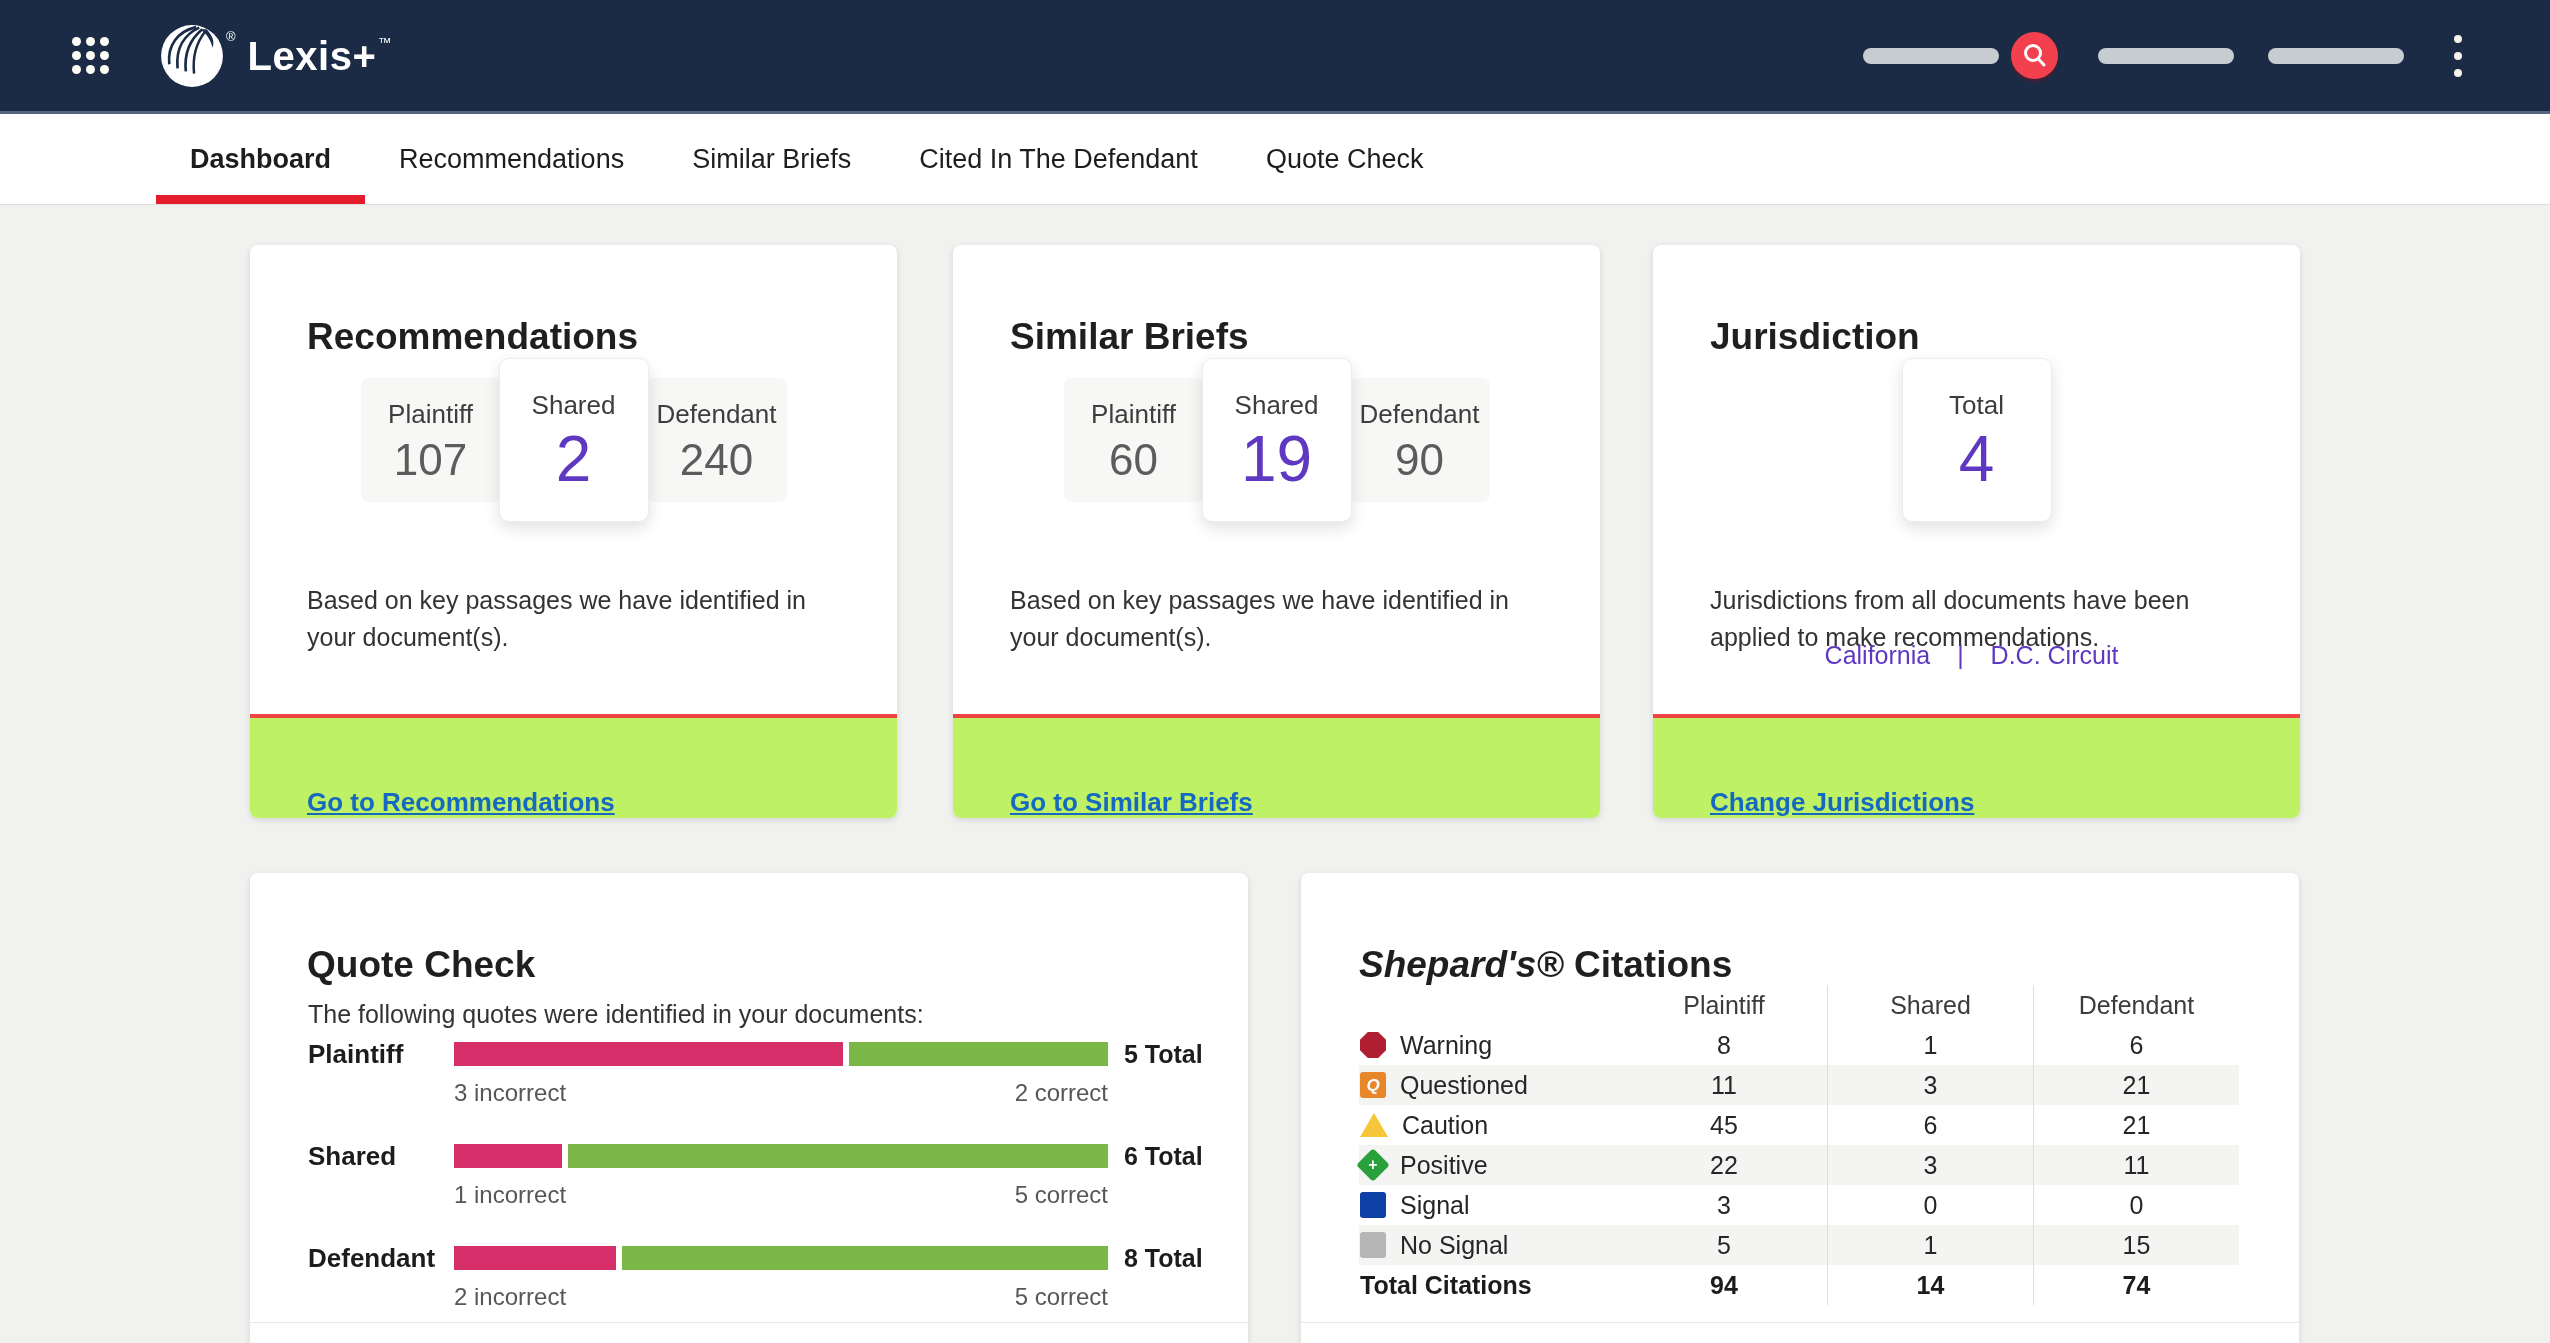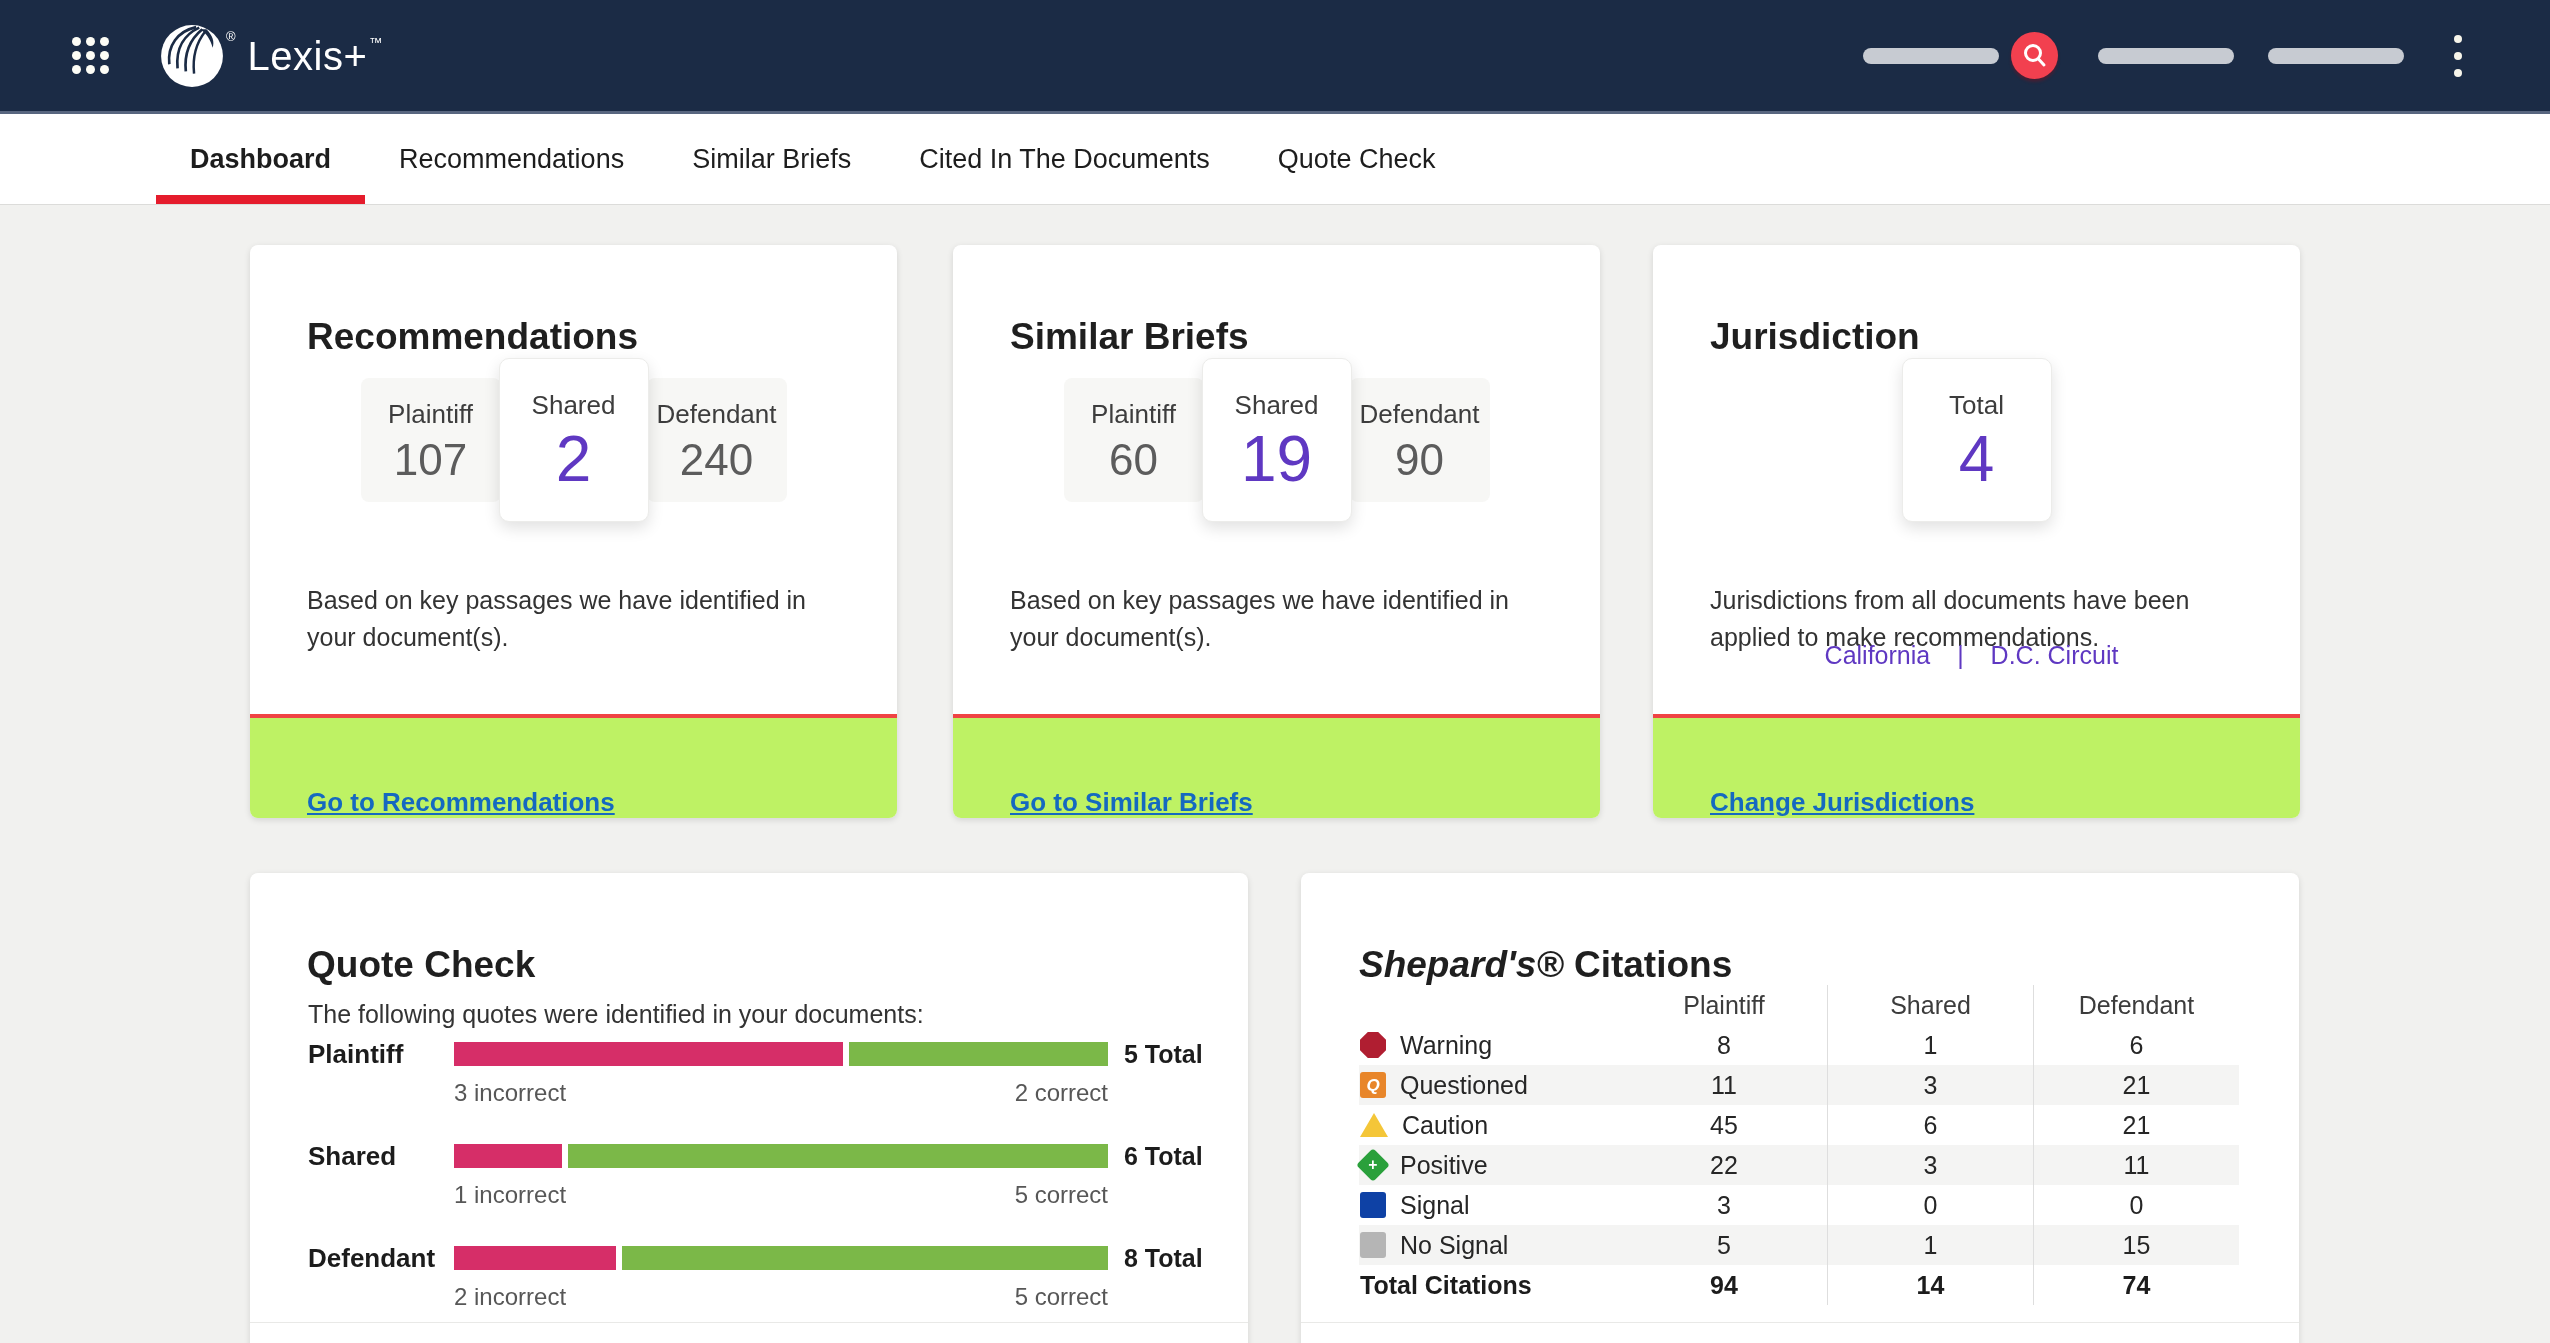--- a/index.html
+++ b/index.html
@@ -8,21 +8,21 @@
 
   
   .navbar{position:absolute;top:0;left:0;width:2550px;height:114px;background:#1b2b45;
           display:flex;align-items:center;border-bottom:3px solid rgba(150,162,185,.5);}
   .grid-btn{margin-left:72px;background:none;border:none;padding:0;cursor:pointer;
             display:grid;grid-template-columns:repeat(3,9px);grid-gap:5px;}
   .grid-btn i{width:9px;height:9px;border-radius:50%;background:#fdfdf6;}
   .brand{margin-left:50px;display:flex;align-items:flex-start;}
   .orb{display:block;}
   .reg-mark{color:#fff;font-size:13px;margin:6px 0 0 1px;}
-  .brand-text{color:#fff;font-weight:400;font-size:40px;line-height:66px;margin-left:12px;letter-spacing:.5px;}
+  .brand-text{color:#fff;font-weight:700;font-size:40px;line-height:66px;margin-left:12px;letter-spacing:.5px;}
   .tm-mark{color:#fff;font-size:13px;margin:12px 0 0 2px;}
   .nav-right{margin-left:auto;display:flex;align-items:center;padding-right:84px;}
   .pill{width:136px;height:16px;border-radius:8px;background:#c7cbd2;}
   .search-btn{width:47px;height:47px;border-radius:50%;background:#f2404f;border:none;cursor:pointer;
               margin:0 40px 0 12px;display:flex;align-items:center;justify-content:center;
               box-shadow:0 3px 3px rgba(120,18,32,.45);}
   .pill2{margin-right:34px;}
   .kebab{background:none;border:none;cursor:pointer;margin-left:46px;display:flex;flex-direction:column;gap:9px;padding:4px;}
   .kebab i{width:8px;height:8px;border-radius:50%;background:#f7f5ea;}
 
@@ -147,21 +147,21 @@
     <div class="tab active">
         <span>Dashboard</span>
       </div>
     <div class="tab">
         <span>Recommendations</span>
       </div>
     <div class="tab">
         <span>Similar Briefs</span>
       </div>
     <div class="tab">
-        <span>Cited In The Documents</span>
+        <span>Cited In The Defendant</span>
       </div>
     <div class="tab">
         <span>Quote Check</span>
       </div>
   </nav>
 
   <main class="content">
 
     <section class="card card-rec">
       <h2 class="card-title">Recommendations</h2>

